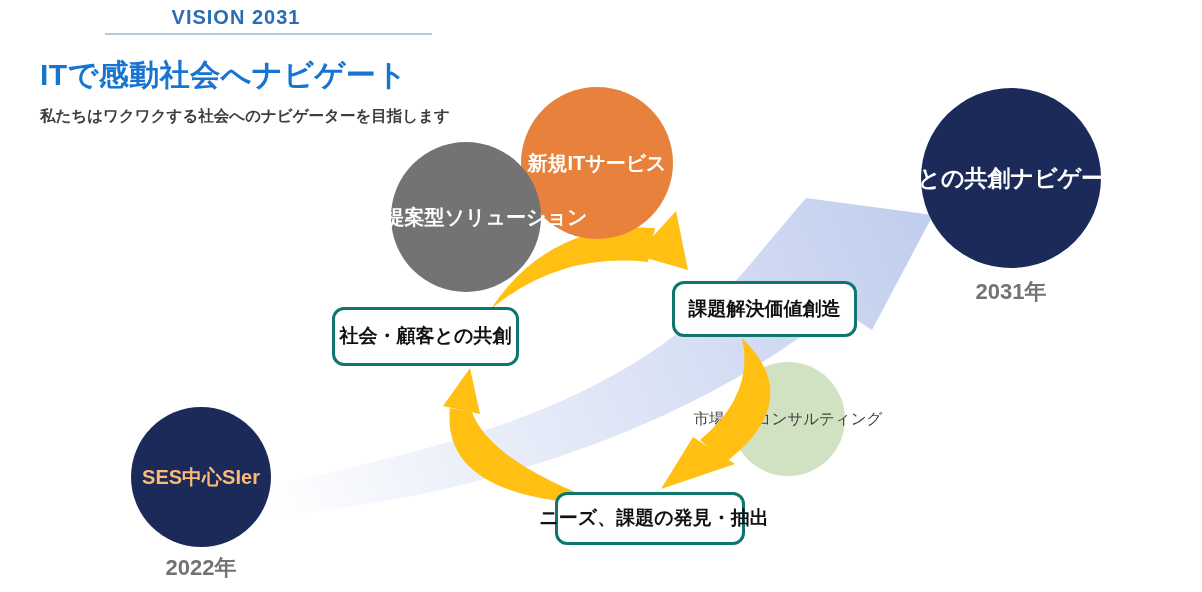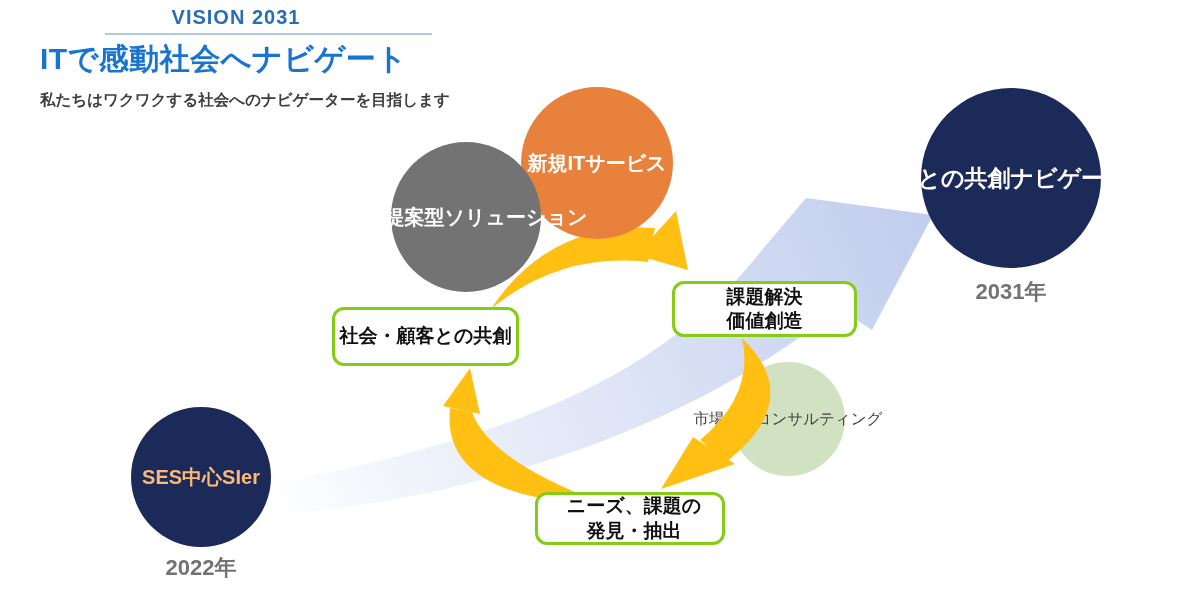--- a/index.html
+++ b/index.html
@@ -4,21 +4,21 @@
 <style>
   html,body{margin:0;padding:0;background:#fff;}
   .canvas{
     position:relative;width:1202px;height:592px;background:#ffffff;
     font-family:"Liberation Sans",sans-serif;overflow:hidden;border-radius:19px;
   }
   
   .hdr{position:absolute;left:40px;top:6px;width:392px;z-index:7;}
   .hdr .eyebrow{color:#2a6db5;font-weight:bold;font-size:20px;letter-spacing:1px;text-align:center;}
   .hdr .rule{height:2px;background:#aecbe4;margin:4px 0 0 65px;width:327px;}
-  .hdr .title{color:#1774d1;font-weight:bold;font-size:30px;margin-top:4px;white-space:nowrap;letter-spacing:.5px;}
+  .hdr .title{color:#1774d1;font-weight:bold;font-size:30px;margin-top:20px;white-space:nowrap;letter-spacing:.5px;}
   .hdr .subtitle{color:#3d3d3d;font-weight:bold;font-size:15.5px;margin-top:10px;white-space:nowrap;}
   
   .layer{position:absolute;left:0;top:0;pointer-events:none;}
   #svg-bg{z-index:1;}
   #svg-cycle{z-index:3;}
   
   .bubble{
     position:absolute;border-radius:50%;
     display:flex;flex-direction:row;align-items:center;justify-content:center;
     text-align:center;line-height:1.32;white-space:nowrap;
@@ -28,28 +28,28 @@
   #b-market {left:731px;top:362px;width:114px;height:114px;background:rgba(204,223,188,.9); color:#3f3f3f;font-size:15.5px;z-index:2;}
   #b-rnd    {left:417px;top:445px;width:104px;height:104px;background:rgba(247,230,184,.85);color:#3f3f3f;font-size:15px;z-index:2;}
   #b-start  {left:131px;top:407px;width:140px;height:140px;background:#1b2a58;color:#fdba74;font-weight:bold;font-size:20px;z-index:4;}
   #b-goal   {left:921px;top:88px; width:180px;height:180px;background:#1b2a58;color:#fff;font-weight:bold;font-size:23px;z-index:4;}
   
   .year{position:absolute;text-align:center;font-weight:bold;font-size:22px;color:#737373;z-index:7;}
   #year-start{left:131px;top:553px;width:140px;}
   #year-goal {left:921px;top:277px;width:180px;}
   
   .pbox{
-    position:absolute;background:#fff;border:3px solid #84cc16;border-radius:12px;
-    display:flex;flex-direction:column;align-items:center;justify-content:center;
+    position:absolute;background:#fff;border:3px solid #0f766e;border-radius:12px;
+    display:flex;flex-direction:row;align-items:center;justify-content:center;
     text-align:left;font-weight:bold;color:#111;font-size:19px;line-height:1.28;
     z-index:6;white-space:nowrap;box-sizing:border-box;
   }
   #box-cocreate{left:332px;top:307px;width:187px;height:59px;}
   #box-solve   {left:672px;top:281px;width:185px;height:56px;}
-  #box-needs   {left:535px;top:492px;width:190px;height:53px;padding-left:8px;}
+  #box-needs   {left:555px;top:492px;width:190px;height:53px;padding-left:8px;}
 </style>
 </head>
 <body>
 
 <div class="canvas">
 
   <svg id="svg-bg" class="layer" width="1202" height="592" viewBox="0 0 1202 592">
     <defs>
       <linearGradient id="ga" gradientUnits="userSpaceOnUse" x1="270" y1="510" x2="920" y2="230">
         <stop offset="0" stop-color="#ffffff"></stop>

